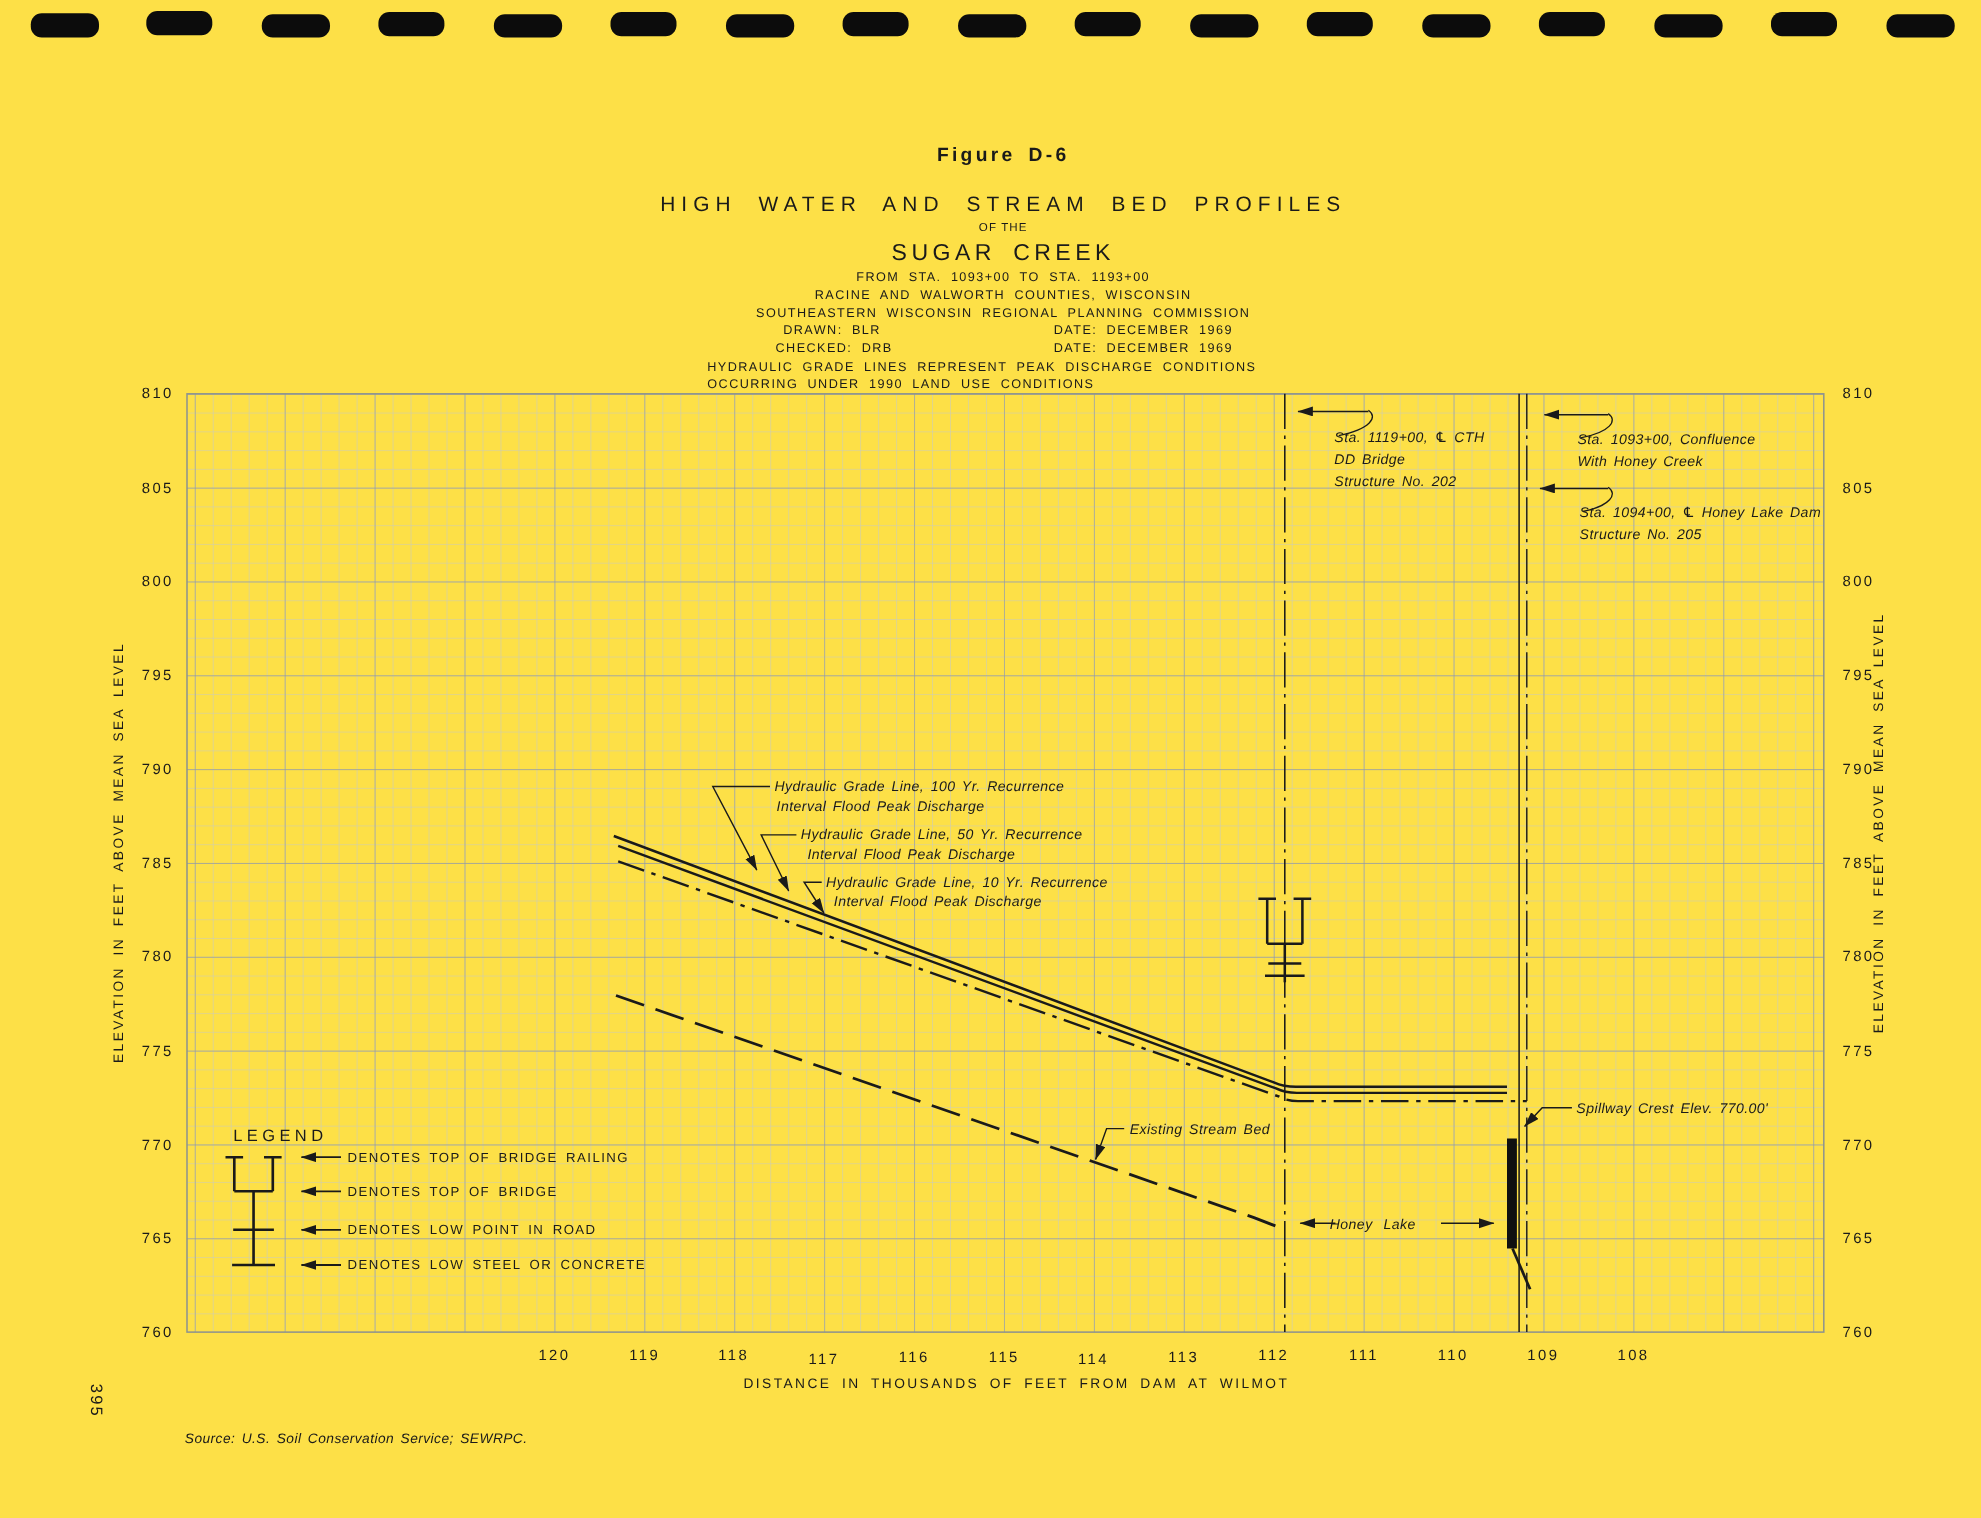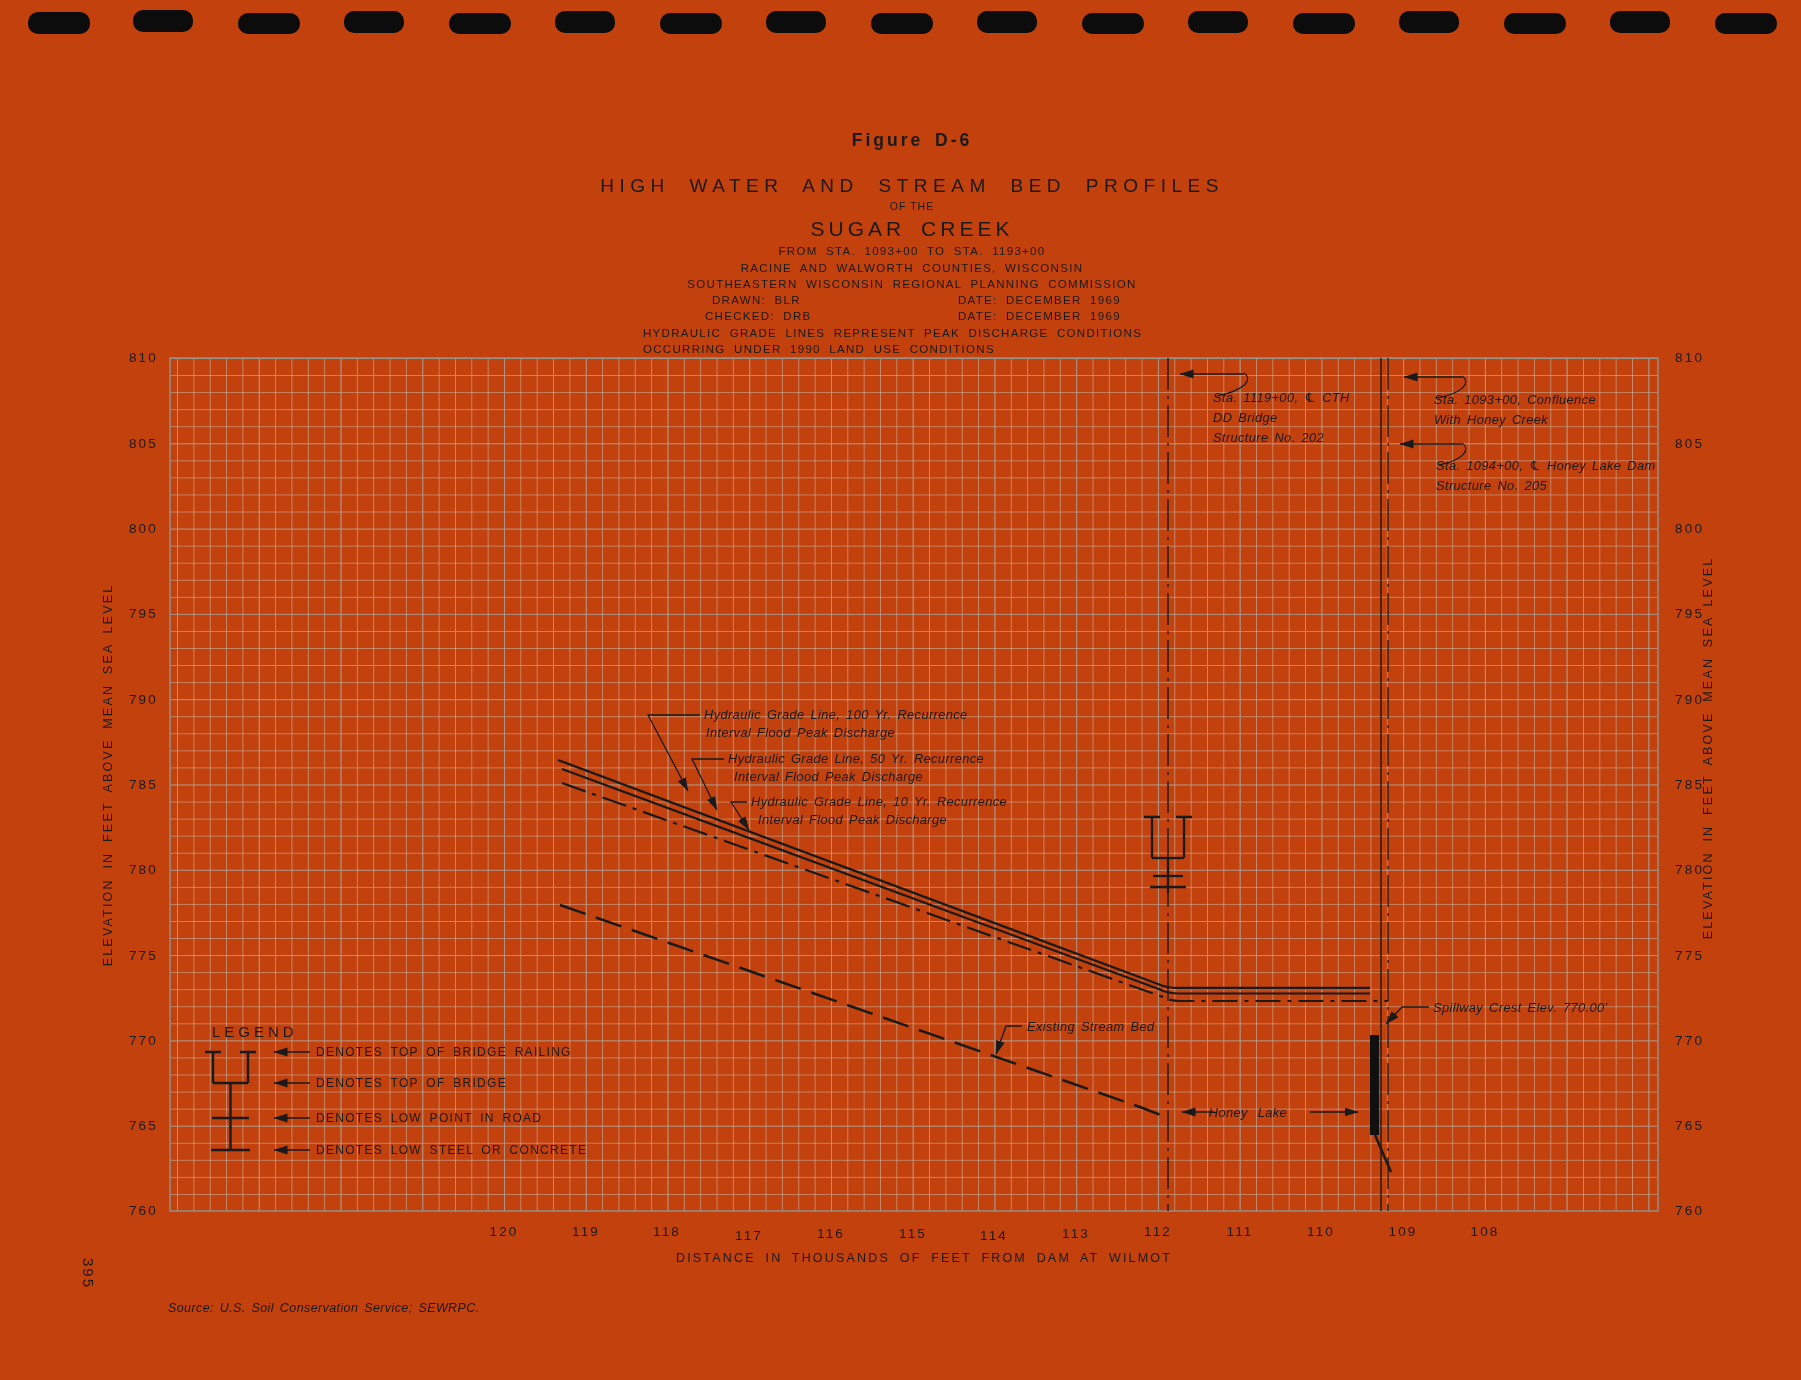--- a/index.html
+++ b/index.html
@@ -1,16 +1,16 @@
 <!DOCTYPE html>
 <html><head>
 <meta charset="utf-8">
 <style>
   html,body{margin:0;padding:0;background:#e8e8e4;}
-  #page{position:relative;width:1801px;height:1380px;background:#c2410c;overflow:hidden;}
+  #page{position:relative;width:1801px;height:1380px;background:#fde047;overflow:hidden;}
   svg{position:absolute;left:0;top:0;}
   text{fill:#1a1a1a;font-family:"Liberation Sans","DejaVu Sans",sans-serif;}
   .f10{font-size:10.5px;letter-spacing:1px;}
   .f11{font-size:11.5px;letter-spacing:1.3px;word-spacing:4px;}
   .f12{font-size:12px;letter-spacing:1.3px;word-spacing:3px;}
   .f15{font-size:15px;letter-spacing:4px;}
   .f17{font-size:17.5px;letter-spacing:2px;word-spacing:4px;}
   .f19{font-size:19px;letter-spacing:5.5px;word-spacing:9px;}
   .f21{font-size:21px;letter-spacing:4px;word-spacing:6px;}
   .num{font-size:13.5px;letter-spacing:2.2px;}

